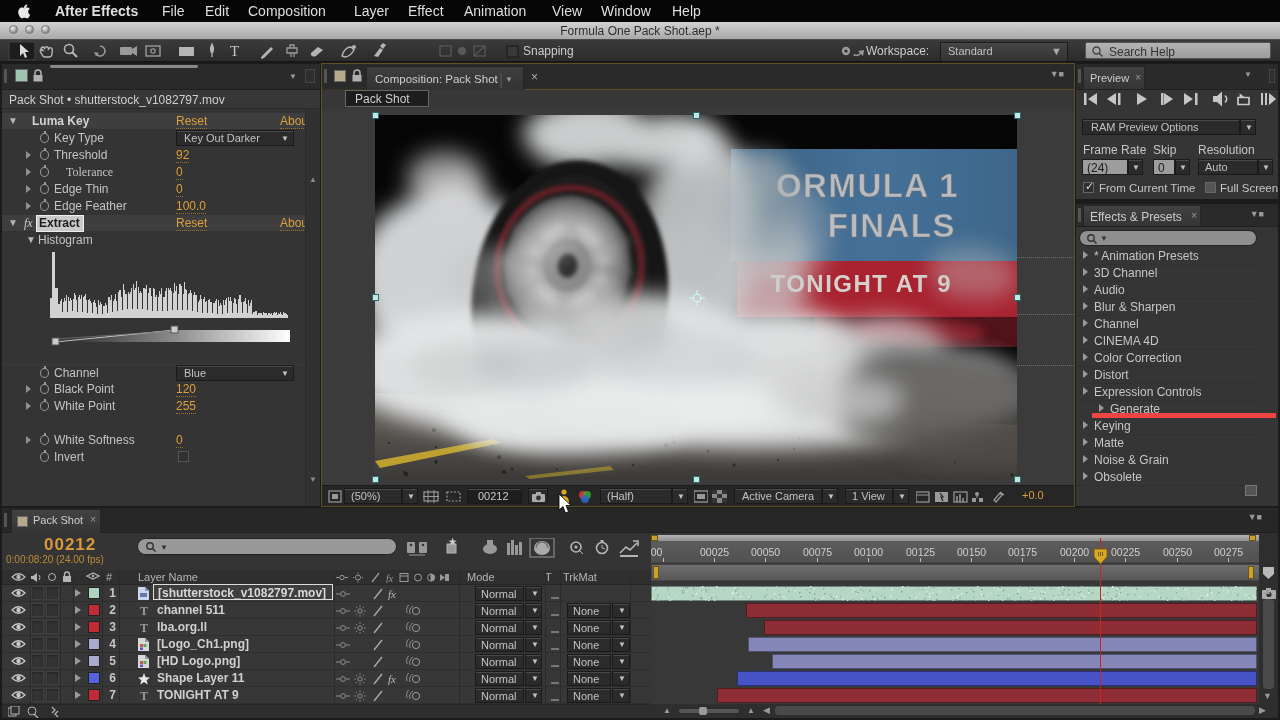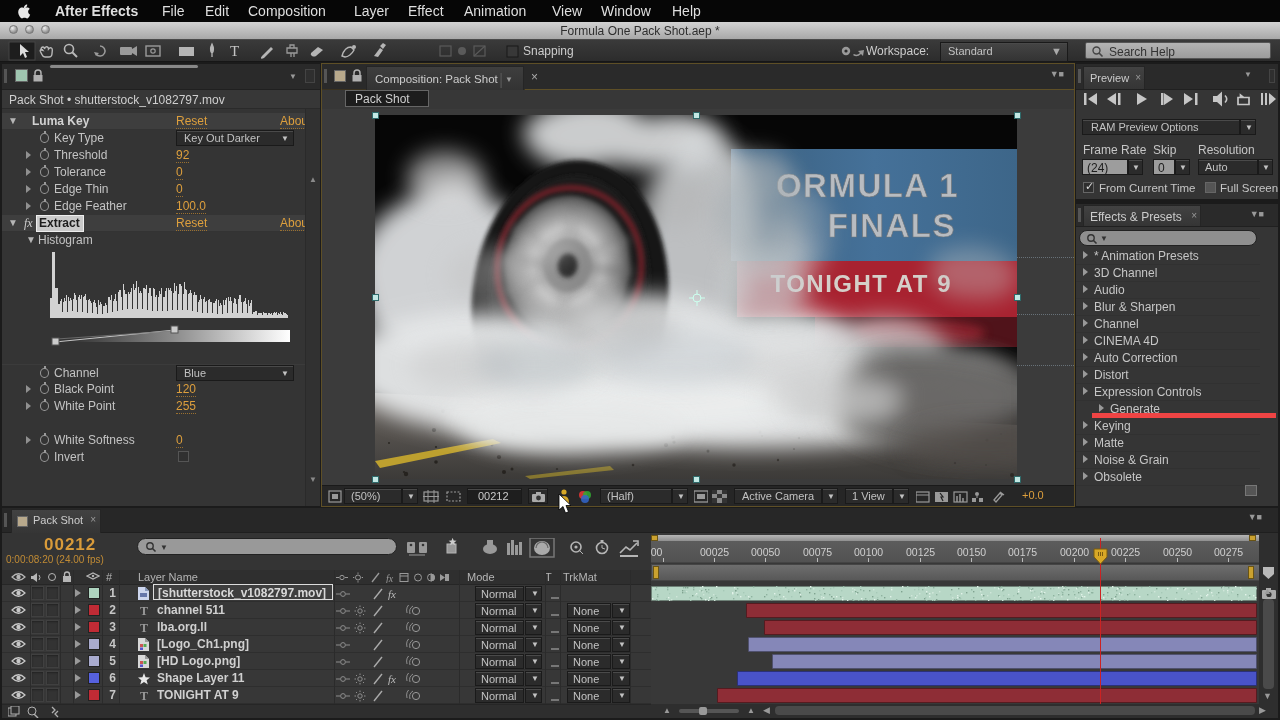--- a/index.html
+++ b/index.html
@@ -136,21 +136,21 @@
       </div>
       <div class="abs" style="left:0;top:38px;width:303px;height:17px;">
         <span class="tri"></span>
           <span class="sw" style="left:38px;"></span>
           <span style="position:absolute;left:52px;top:1px;">Threshold</span>
         <span class="orange val" style="left:174px;">92</span>
       </div>
       <div class="abs" style="left:0;top:55px;width:303px;height:17px;">
         <span class="tri"></span>
           <span class="sw" style="left:38px;"></span>
-          <span style="position:absolute;left:52px;top:1px;">Tolerance</span>
+          <span style="position:absolute;left:64px;top:1px;font-family:Liberation Serif, serif;">Tolerance</span>
         <span class="orange val" style="left:174px;">0</span>
       </div>
       <div class="abs" style="left:0;top:72px;width:303px;height:17px;">
         <span class="tri"></span>
           <span class="sw" style="left:38px;"></span>
           <span style="position:absolute;left:52px;top:1px;">Edge Thin</span>
         <span class="orange val" style="left:174px;">0</span>
       </div>
       <div class="abs" style="left:0;top:89px;width:303px;height:17px;">
         <span class="tri"></span>
@@ -598,21 +598,21 @@
       <div class="abs" style="left:0;top:252px;width:184px;height:17px;border-bottom:1px solid #313131;">
         <span style="position:absolute;left:7px;top:3px;width:0;height:0;border-left:5px solid #999;border-top:4px solid transparent;border-bottom:4px solid transparent;"></span>
         <span style="position:absolute;left:18px;top:1px;">Channel</span>
       </div>
       <div class="abs" style="left:0;top:269px;width:184px;height:17px;border-bottom:1px solid #313131;">
         <span style="position:absolute;left:7px;top:3px;width:0;height:0;border-left:5px solid #999;border-top:4px solid transparent;border-bottom:4px solid transparent;"></span>
         <span style="position:absolute;left:18px;top:1px;">CINEMA 4D</span>
       </div>
       <div class="abs" style="left:0;top:286px;width:184px;height:17px;border-bottom:1px solid #313131;">
         <span style="position:absolute;left:7px;top:3px;width:0;height:0;border-left:5px solid #999;border-top:4px solid transparent;border-bottom:4px solid transparent;"></span>
-        <span style="position:absolute;left:18px;top:1px;">Auto Correction</span>
+        <span style="position:absolute;left:18px;top:1px;">Color Correction</span>
       </div>
       <div class="abs" style="left:0;top:303px;width:184px;height:17px;border-bottom:1px solid #313131;">
         <span style="position:absolute;left:7px;top:3px;width:0;height:0;border-left:5px solid #999;border-top:4px solid transparent;border-bottom:4px solid transparent;"></span>
         <span style="position:absolute;left:18px;top:1px;">Distort</span>
       </div>
       <div class="abs" style="left:0;top:320px;width:184px;height:17px;border-bottom:1px solid #313131;">
         <span style="position:absolute;left:7px;top:3px;width:0;height:0;border-left:5px solid #999;border-top:4px solid transparent;border-bottom:4px solid transparent;"></span>
         <span style="position:absolute;left:18px;top:1px;">Expression Controls</span>
       </div>
       <div class="abs" style="left:16px;top:337px;width:184px;height:17px;border-bottom:5px solid #ef4444;">

